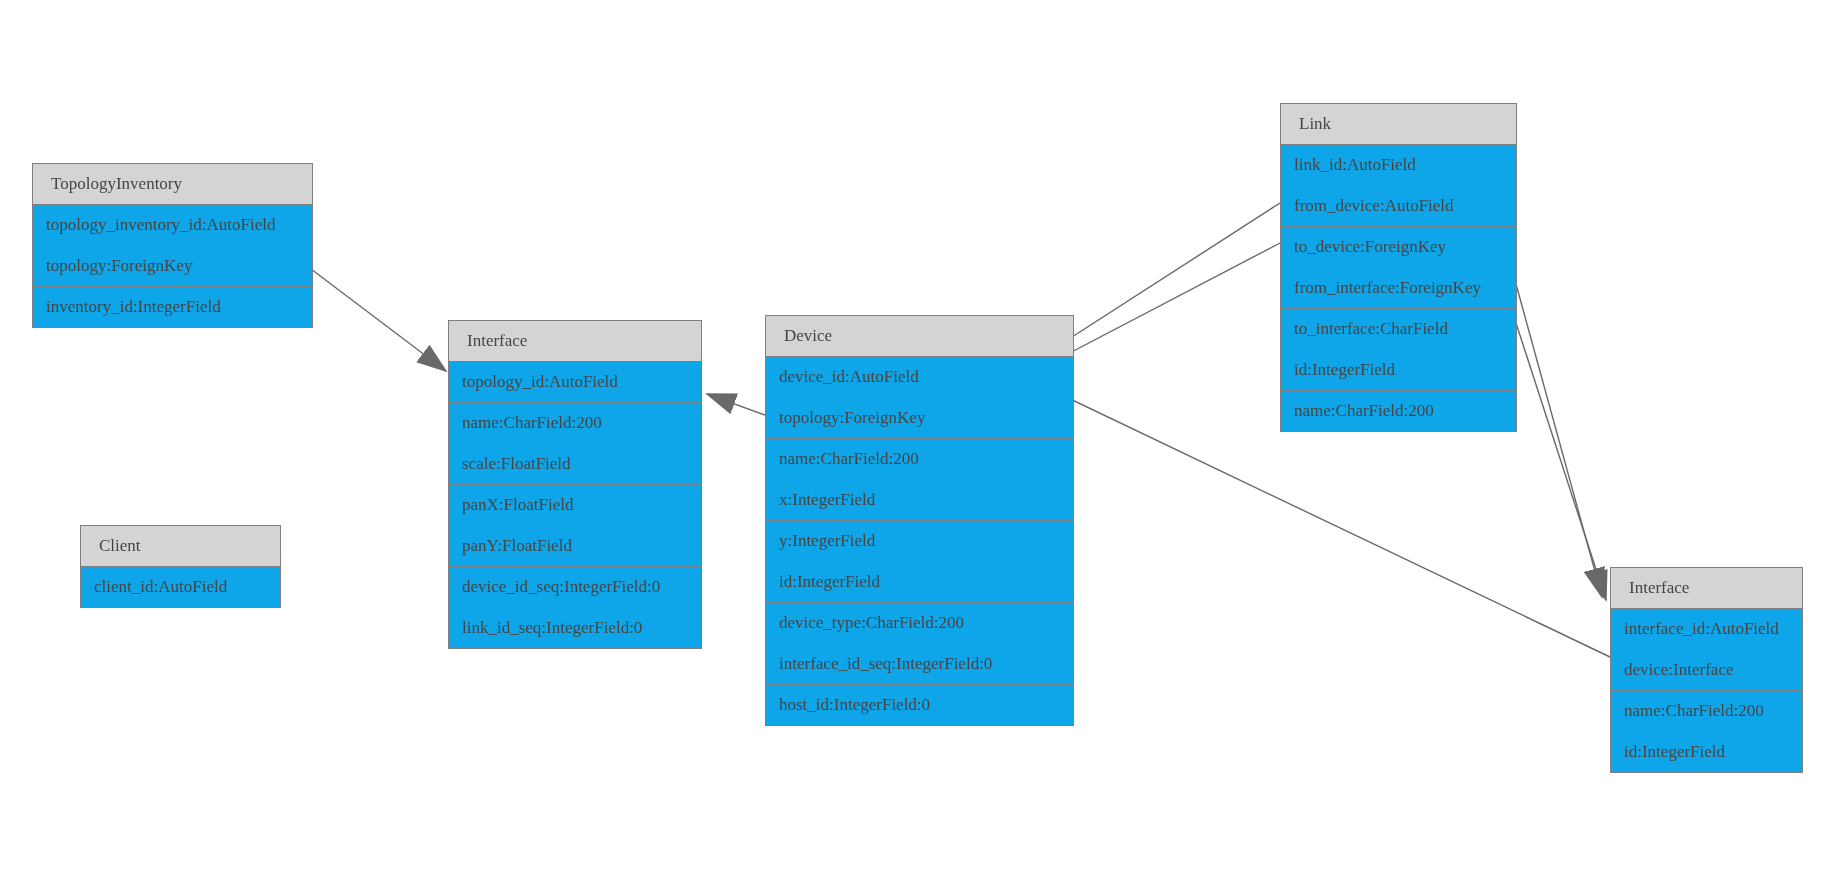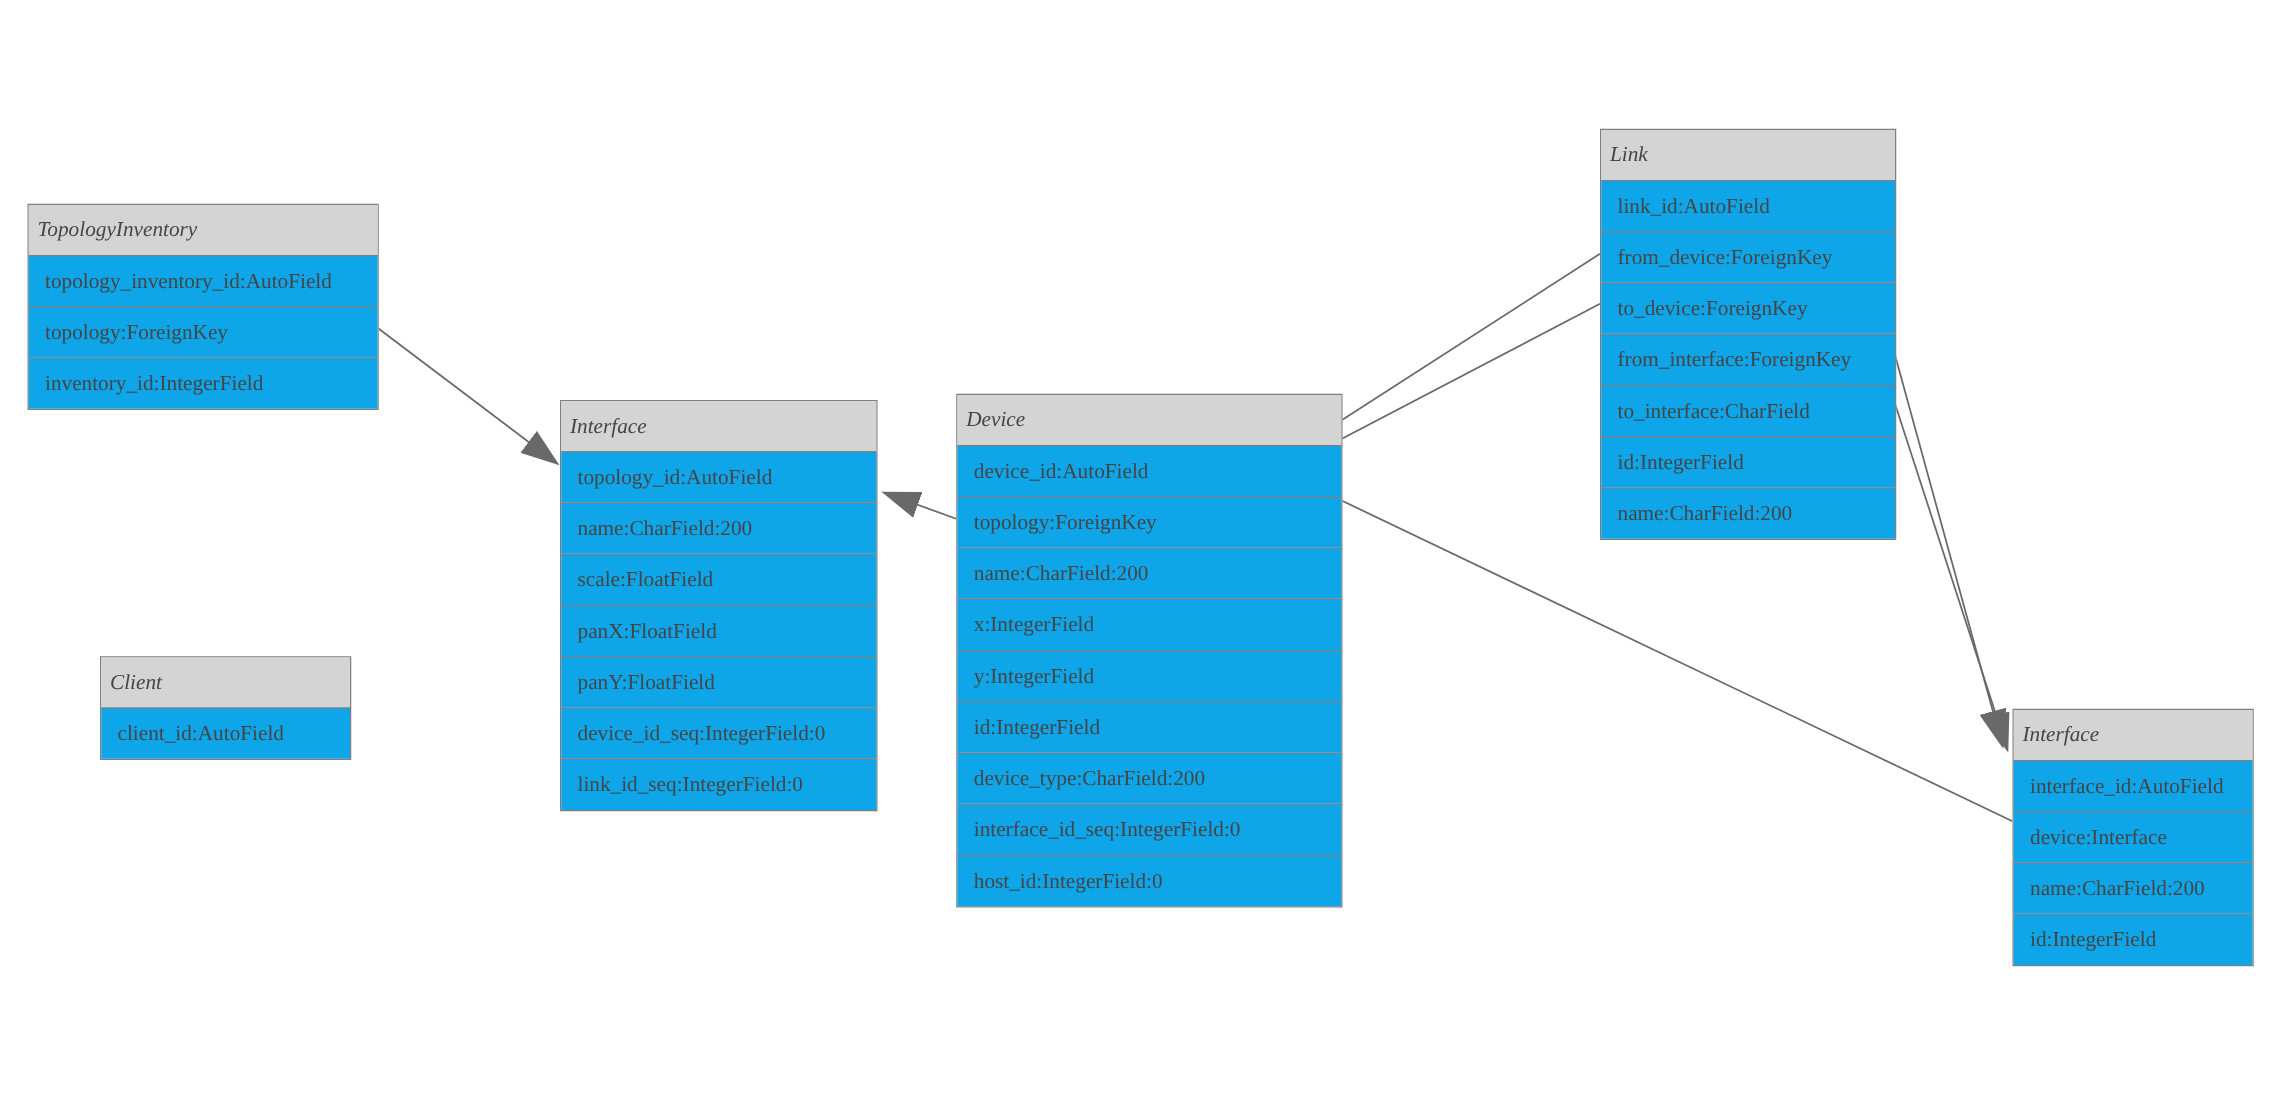--- a/index.html
+++ b/index.html
@@ -28,35 +28,34 @@
   .entity {
     position: absolute;
     background: #ffffff;
     border: 1.5px solid var(--border, #7f7f7f);
     box-sizing: border-box;
   }
   .entity-header {
     height: 40px;
     line-height: 40px;
     background: var(--header-fill, #d4d4d4);
-    padding-left: 7px;
+    padding-left: 18px;
     white-space: nowrap;
     overflow: hidden;
-    font-style: italic;
   }
   .entity-row {
     height: 40px;
     line-height: 40px;
     padding-left: 13px;
     border-top: 1.5px solid var(--border, #7f7f7f);
     background: #0ea5e9;
     white-space: nowrap;
     overflow: hidden;
   }
-  #e-topologyinventory { left: 22px;   top: 163px; width: 281px; }
+  #e-topologyinventory { left: 32px;   top: 163px; width: 281px; }
   #e-topology          { left: 448px;  top: 320px; width: 254px; }
   #e-client            { left: 80px;   top: 525px; width: 201px; }
   #e-device            { left: 765px;  top: 315px; width: 309px; }
   #e-link              { left: 1280px; top: 103px; width: 237px; }
   #e-interface         { left: 1610px; top: 567px; width: 193px; }
 </style>
 </head>
 <body>
 
 <div id="canvas">
@@ -108,21 +107,21 @@
     <div class="entity-row">y:IntegerField</div>
     <div class="entity-row">id:IntegerField</div>
     <div class="entity-row">device_type:CharField:200</div>
     <div class="entity-row">interface_id_seq:IntegerField:0</div>
     <div class="entity-row">host_id:IntegerField:0</div>
   </div>
 
   <div class="entity" id="e-link">
     <div class="entity-header">Link</div>
     <div class="entity-row">link_id:AutoField</div>
-    <div class="entity-row">from_device:ForeignKey</div>
+    <div class="entity-row">from_device:AutoField</div>
     <div class="entity-row">to_device:ForeignKey</div>
     <div class="entity-row">from_interface:ForeignKey</div>
     <div class="entity-row">to_interface:CharField</div>
     <div class="entity-row">id:IntegerField</div>
     <div class="entity-row">name:CharField:200</div>
   </div>
 
   <div class="entity" id="e-interface">
     <div class="entity-header">Interface</div>
     <div class="entity-row">interface_id:AutoField</div>

